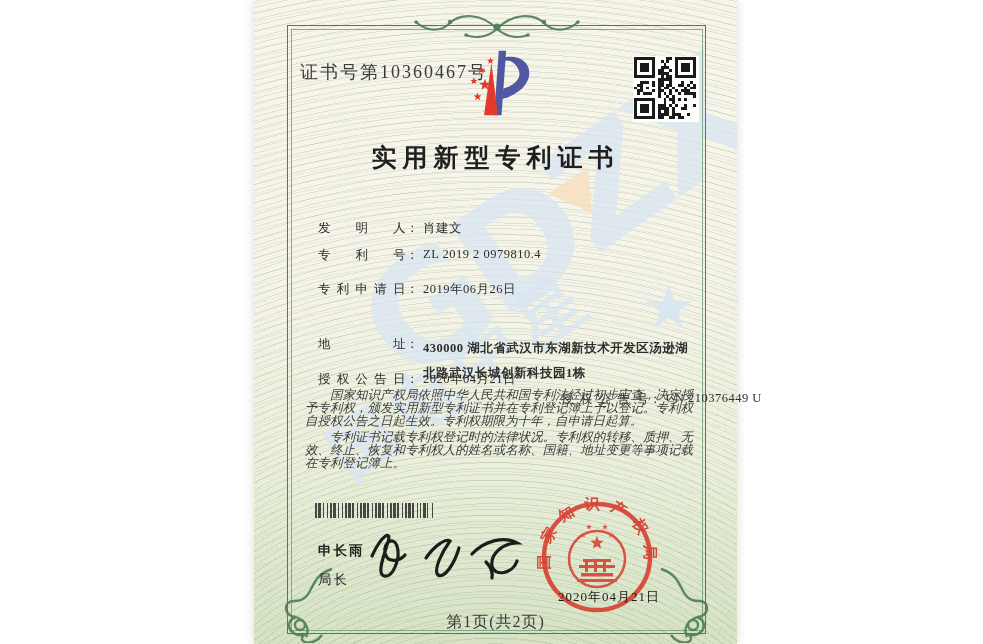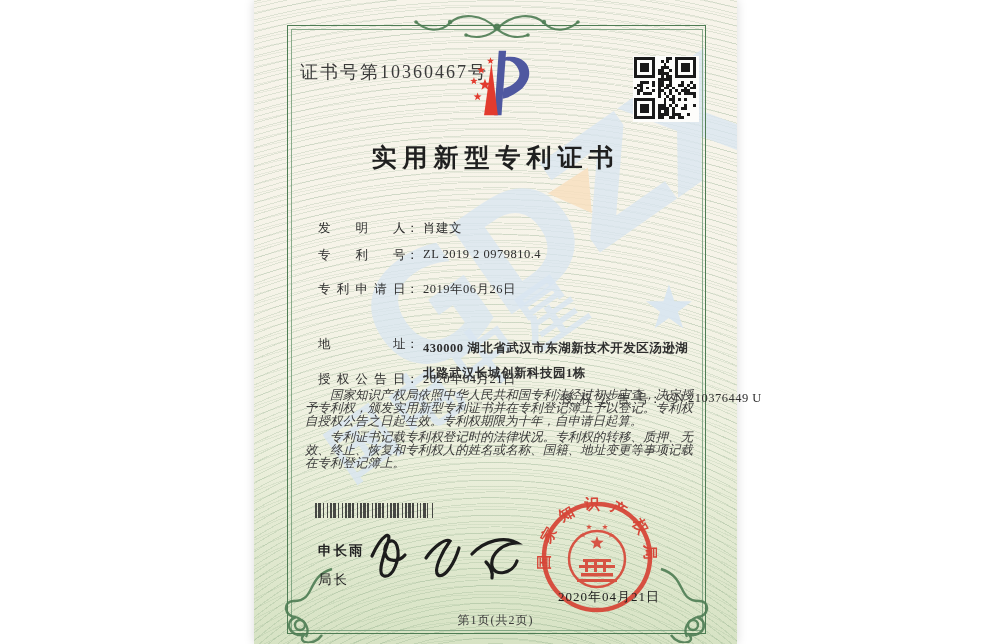--- a/index.html
+++ b/index.html
@@ -58,21 +58,21 @@
       #2b2b2b 7.5px 8.5px,transparent 8.5px 12px,
       #2b2b2b 12px 13px,transparent 13px 15px);}
   .role{position:absolute;left:64px;top:541px;font-size:13.5px;font-weight:normal;color:#222;
         font-family:"Liberation Sans","DejaVu Sans",sans-serif;letter-spacing:2px;margin-top:30px;}
   .dname{position:absolute;left:64px;top:542px;font-size:13.5px;font-weight:bold;color:#222;
         font-family:"Liberation Sans","DejaVu Sans",sans-serif;letter-spacing:2px;}
   .sig{position:absolute;left:100px;top:518px;}
   .seal{position:absolute;left:283px;top:497px;opacity:.92;}
   .seal-date{position:absolute;left:288px;top:588px;width:134px;text-align:center;font-size:13px;
              color:#1d1d1d;letter-spacing:1px;z-index:6;}
-  .footer{position:absolute;left:0;right:0;top:612px;text-align:center;font-size:12px;
+  .footer{position:absolute;left:0;right:0;top:612px;text-align:center;font-size:16px;
           color:#3a3a3a;letter-spacing:1px;}
 </style>
 </head>
 <body>
 
 <div class="stage">
   <div class="paper">
 
     <div class="guilloche"></div>
 

